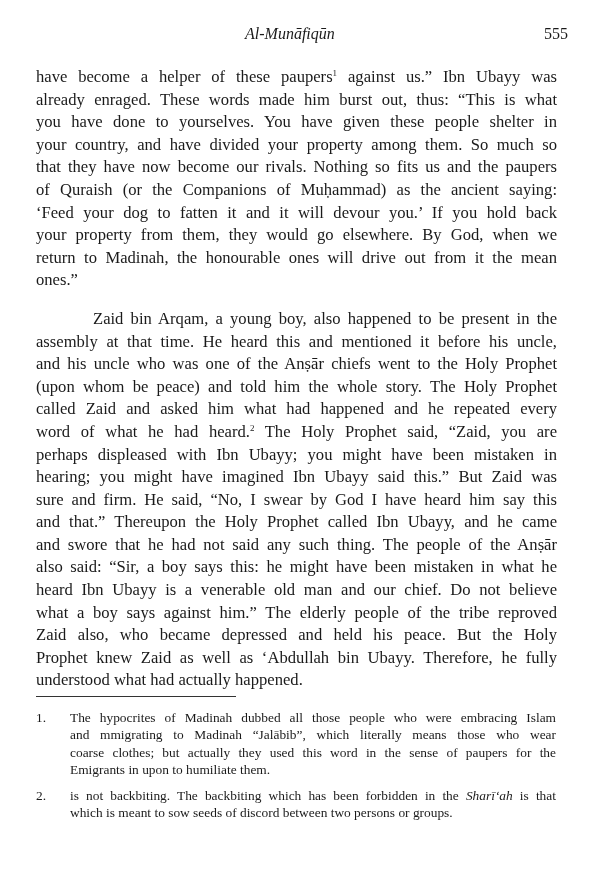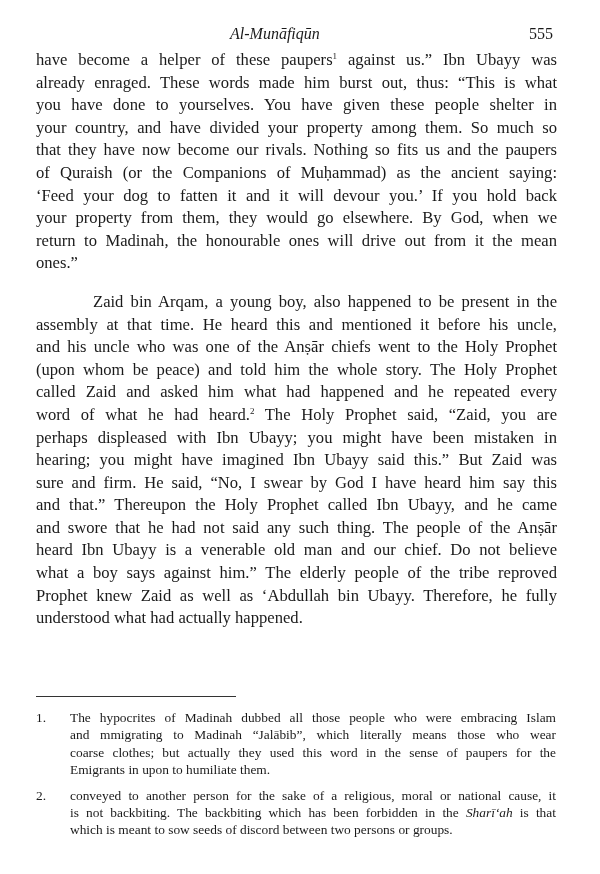--- a/index.html
+++ b/index.html
@@ -2,27 +2,27 @@
 <html><head>
 <meta charset="utf-8">
 <style>
   html, body { margin: 0; padding: 0; }
   body {
     width: 600px; height: 874px; background: #ffffff; overflow: hidden;
     font-family: "Liberation Serif", "DejaVu Serif", serif; color: #1a1a1a;
     position: relative;
   }
   .page { position: absolute; left: 0; top: 0; width: 600px; height: 874px; }
-  .header { position: absolute; top: 25px; left: 33px; width: 520px; height: 22px; }
+  .header { position: absolute; top: 25px; left: 48px; width: 520px; height: 22px; }
   .running-title {
     position: absolute; left: 197px; top: 0; font-style: italic; font-size: 16px;
   }
   .page-number { position: absolute; right: 0; top: 0; font-size: 16px; }
   .body-text {
-    position: absolute; left: 36px; top: 49px; width: 521px;
+    position: absolute; left: 36px; top: 66px; width: 521px;
     font-size: 16.6px; line-height: 22.6px;
   }
   .line {
     display: block; text-align: justify; text-align-last: justify;
     white-space: nowrap; height: 22.6px;
   }
   .line.last { text-align-last: left; }
   .indent { padding-left: 57px; }
   .para-gap { height: 16px; }
   sup { font-size: 9px; line-height: 0; vertical-align: 6px; }
@@ -68,39 +68,40 @@
       <span class="line">assembly at that time. He heard this and mentioned it before his uncle,</span>
       <span class="line">and his uncle who was one of the Anṣār chiefs went to the Holy Prophet</span>
       <span class="line">(upon whom be peace) and told him the whole story. The Holy Prophet</span>
       <span class="line">called Zaid and asked him what had happened and he repeated every</span>
       <span class="line"><span>word of what he had heard.</span><sup>2</sup> <span>The Holy Prophet said, “Zaid, you are</span></span>
       <span class="line">perhaps displeased with Ibn Ubayy; you might have been mistaken in</span>
       <span class="line">hearing; you might have imagined Ibn Ubayy said this.” But Zaid was</span>
       <span class="line">sure and firm. He said, “No, I swear by God I have heard him say this</span>
       <span class="line">and that.” Thereupon the Holy Prophet called Ibn Ubayy, and he came</span>
       <span class="line">and swore that he had not said any such thing. The people of the Anṣār</span>
+      <span class="line">also said: “Sir, a boy says this: he might have been mistaken in what he</span>
       <span class="line">heard Ibn Ubayy is a venerable old man and our chief. Do not believe</span>
       <span class="line">what a boy says against him.” The elderly people of the tribe reproved</span>
+      <span class="line">Zaid also, who became depressed and held his peace. But the Holy</span>
       <span class="line">Prophet knew Zaid as well as ‘Abdullah bin Ubayy. Therefore, he fully</span>
       <span class="line last">understood what had actually happened.</span>
     </div>
     <div class="para-gap"></div>
   </div>
 
   <div class="rule"></div>
 
   <div class="footnotes">
     <div class="fn">
       <span class="fn-num">1.</span>
       <span class="line">The hypocrites of Madinah dubbed all those people who were embracing Islam</span>
       <span class="line">and mmigrating to Madinah “Jalābib”, which literally means those who wear</span>
       <span class="line">coarse clothes; but actually they used this word in the sense of paupers for the</span>
       <span class="line last">Emigrants in upon to humiliate them.</span>
     </div>
     <div class="fn">
       <span class="fn-num">2.</span>
-      <span class="line">conveyed to another person for the sake of a religious, moral or national cause, it</span>
       <span class="line"><span>is not backbiting. The backbiting which has been forbidden in the</span> <span class="shariah">Sharī‘ah</span> <span>is that</span></span>
       <span class="line last">which is meant to sow seeds of discord between two persons or groups.</span>
     </div>
   </div>
 
 </div>
 
 </body></html>

